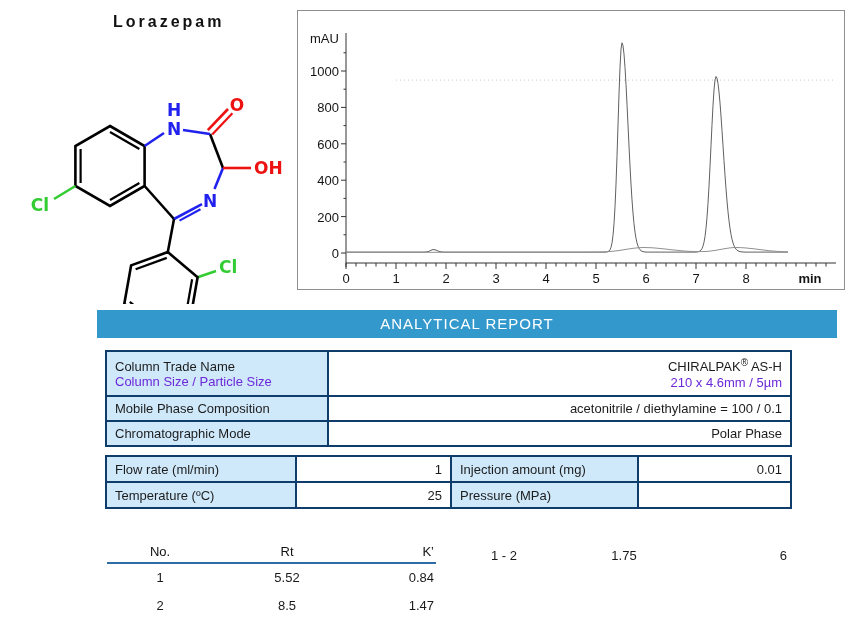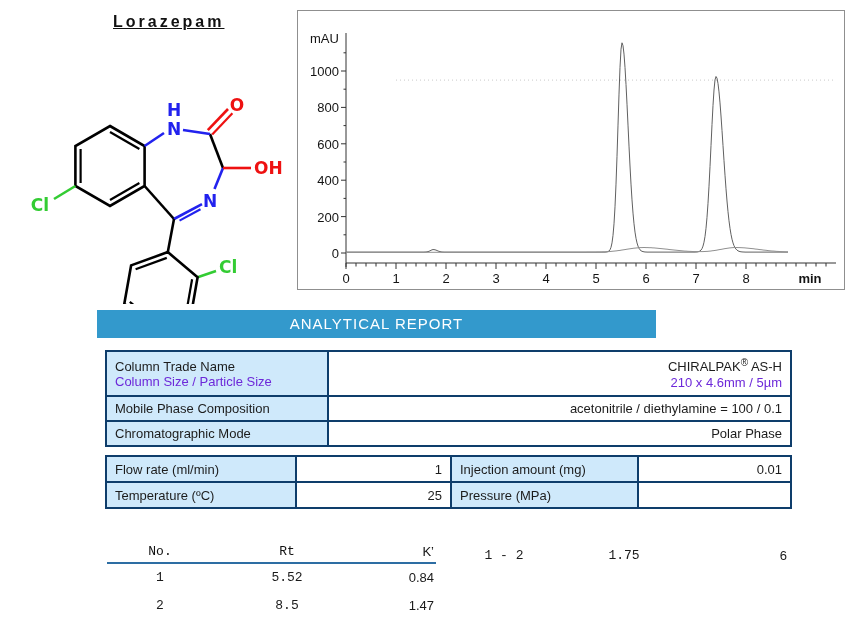--- a/index.html
+++ b/index.html
@@ -6,35 +6,35 @@
   html,body { background:#ffffff; }
   body {
     width:849px; height:620px; position:relative; overflow:hidden;
     font-family:"Liberation Sans", sans-serif; color:#1a1a1a;
   }
   .abs { position:absolute; }
 
   
   #compound-title {
     left:113px; top:13px; font-size:16px; font-weight:bold;
-    letter-spacing:3px; color:#111;text-decoration:underline;
+    letter-spacing:3px; color:#111;
   }
 
   
   #chart-box {
     left:297px; top:10px; width:548px; height:280px;
     border:1px solid #8f8f8f; background:#fff;
   }
   #chart-box svg { display:block; }
   .tick-label { font-family:"Liberation Sans", sans-serif; font-size:13px; fill:#141414; }
   .axis-unit  { font-family:"Liberation Sans", sans-serif; font-size:13px; fill:#141414; font-weight:bold; }
 
   
   #banner {
-    left:97px; top:310px; width:559px; height:28px;
+    left:97px; top:310px; width:740px; height:28px;
     background:#3399cc; color:#ffffff; text-align:center;
     font-size:15px; font-weight:500; letter-spacing:1px; line-height:28px;
   }
 
   
   table.rpt { border-collapse:collapse; table-layout:fixed; }
   table.rpt td {
     border:2px solid #0e3d6b; font-size:13px; padding:0 8px;
     vertical-align:middle; background:#fff; overflow:hidden; white-space:nowrap;
   }
@@ -45,21 +45,21 @@
   #param-table { left:105px; top:455px; }
   sup.reg { font-size:10px; }
 
   
   table.res { border-collapse:collapse; table-layout:fixed; font-size:13px; }
   table.res th {
     font-weight:normal; color:#111; border-bottom:2px solid #2d6da3;
     height:22px; vertical-align:middle; padding:0 2px; white-space:nowrap;
   }
   table.res td { height:28px; vertical-align:middle; padding:0 2px; white-space:nowrap; }
-  .ta-c { text-align:center;font-family:Liberation Mono, monospace; } .ta-r { text-align:right; }
+  .ta-c { text-align:center; } .ta-r { text-align:right; }
   #results-left  { left:107px; top:541px; }
   #results-right { left:458px; top:541px; }
 
   
   #molecule { left:4px; top:42px; }
   .atom-label { font-family:"DejaVu Sans", sans-serif; font-size:17px; font-weight:bold; }
 </style>
 </head>
 <body>
 

